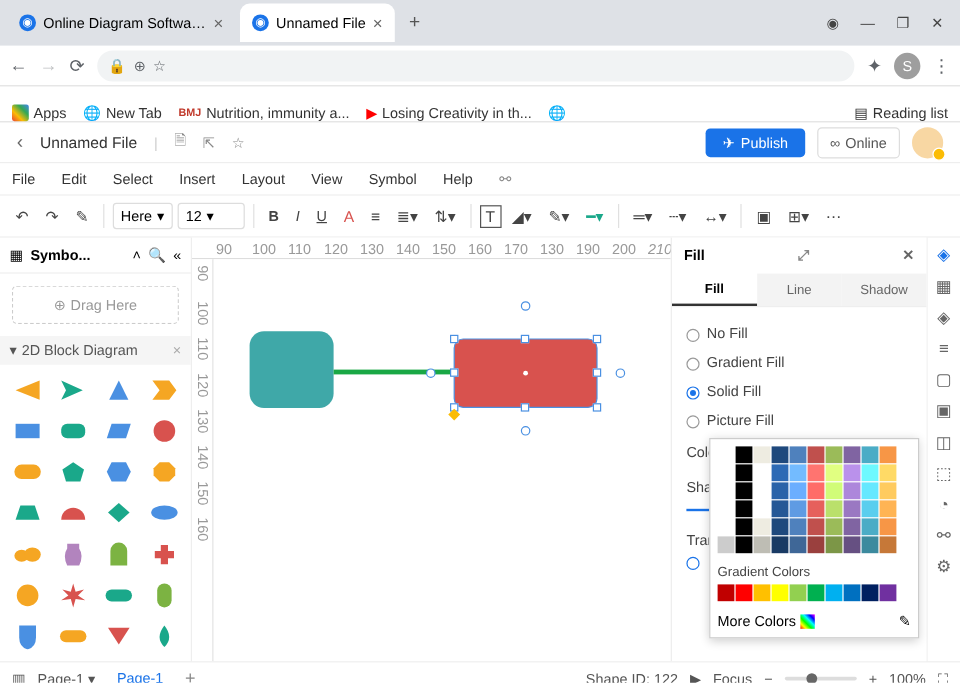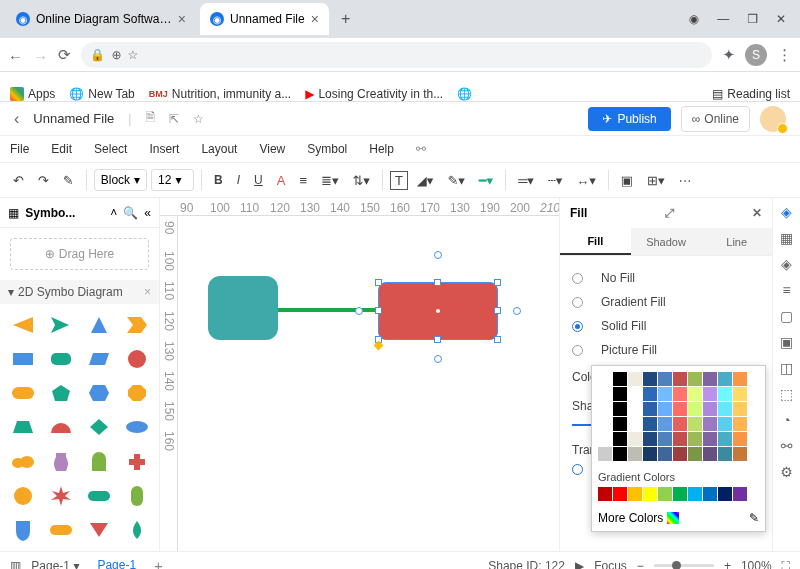--- a/index.html
+++ b/index.html
@@ -53,21 +53,21 @@
 .sel-handle{position:absolute;width:7px;height:7px;background:#fff;border:1.5px solid #4a90e2}
 .sel-circle{position:absolute;width:8px;height:8px;border:1.5px solid #4a90e2;border-radius:50%;background:#fff}
 .right-panel{width:213px;background:#fff;border-left:1px solid #eee;display:flex;flex-direction:column;position:relative}
 .rp-header{height:30px;display:flex;align-items:center;padding:0 10px;font-size:12px;font-weight:bold;gap:8px}
 .rp-close{margin-left:auto;color:#666;cursor:pointer}
 .rp-tabs{height:28px;display:flex;border-bottom:1px solid #eee}
 .rp-tab{flex:1;display:flex;align-items:center;justify-content:center;font-size:11px;color:#666;cursor:pointer}
 .rp-tab.active{background:#fff;color:#000;font-weight:bold;border-bottom:2px solid #333}
 .rp-tab:not(.active){background:#f3f3f3}
 .rp-body{padding:10px 12px;flex:1}
-.radio-row{display:flex;align-items:center;gap:18px;padding:5px 0;font-size:11px;color:#444}
+.radio-row{display:flex;align-items:flex-end;gap:6px;padding:5px 0;font-size:11px;color:#444}
 .radio{width:11px;height:11px;border:1.5px solid #999;border-radius:50%;display:flex;align-items:center;justify-content:center}
 .radio.checked{border-color:#1a73e8}
 .radio.checked::after{content:"";width:5px;height:5px;background:#1a73e8;border-radius:50%}
 .rp-row{display:flex;align-items:center;padding:7px 0;font-size:11px;color:#444}
 .color-swatch{width:30px;height:16px;background:#1aa88a;margin-left:auto;border:1px solid #ccc}
 .side-tools{width:28px;border-left:1px solid #eee;display:flex;flex-direction:column;align-items:center;padding-top:6px;gap:10px;color:#666}
 .side-tools div{cursor:pointer;font-size:14px}
 .color-popup{position:absolute;right:34px;top:365px;width:175px;background:#fff;border:1px solid #ccc;box-shadow:0 2px 8px rgba(0,0,0,0.2);padding:6px;z-index:100}
 .color-grid{display:grid;grid-template-columns:repeat(10,14px);gap:1px;margin-bottom:6px}
 .cg{width:14px;height:14px}
@@ -177,24 +177,24 @@
   <span>Help</span>
   <span style="color:#888">⚯</span>
 </div>
 
 <div class="toolbar">
   <span class="tb-item">↶</span>
   <span class="tb-item">↷</span>
   <span class="tb-item">✎</span>
   <div class="tb-sep"></div>
   <div class="font-sel">
-      <span>Block</span>
+      <span>Here</span>
       <span>▾</span>
     </div>
-  <div class="font-sel" style="width:43px">
+  <div class="font-sel" style="width:56px">
       <span>12</span>
       <span>▾</span>
     </div>
   <div class="tb-sep"></div>
   <span class="tb-item">
       <b>B</b>
     </span>
   <span class="tb-item">
       <i>I</i>
     </span>
@@ -228,21 +228,21 @@
       <span>˄</span>
       <span>🔍</span>
       <span>«</span>
     </div>
     <div class="drag-here">
         <span>⊕</span>
         <span>Drag Here</span>
       </div>
     <div class="lp-section">
         <span style="margin-right:4px">▾</span>
-        <span>2D Symbo Diagram</span>
+        <span>2D Block Diagram</span>
         <span style="margin-left:auto;color:#aaa">×</span>
       </div>
     <div class="shapes-grid">
       <div class="shape-cell">
           <svg width="24" height="20">
             <polygon points="2,10 22,2 22,18" fill="#f5a623"></polygon>
           </svg>
         </div>
       <div class="shape-cell">
           <svg width="24" height="20">
@@ -432,22 +432,22 @@
   </div>
 
   <div class="right-panel">
     <div class="rp-header">
       <span>Fill</span>
       <span style="margin-left:auto;color:#888">⤢</span>
       <span class="rp-close">✕</span>
     </div>
     <div class="rp-tabs">
       <div class="rp-tab active">Fill</div>
+      <div class="rp-tab">Line</div>
       <div class="rp-tab">Shadow</div>
-      <div class="rp-tab">Line</div>
     </div>
     <div class="rp-body">
       <div class="radio-row">
           <span class="radio"></span>
           <span>No Fill</span>
         </div>
       <div class="radio-row">
           <span class="radio"></span>
           <span>Gradient Fill</span>
         </div>

